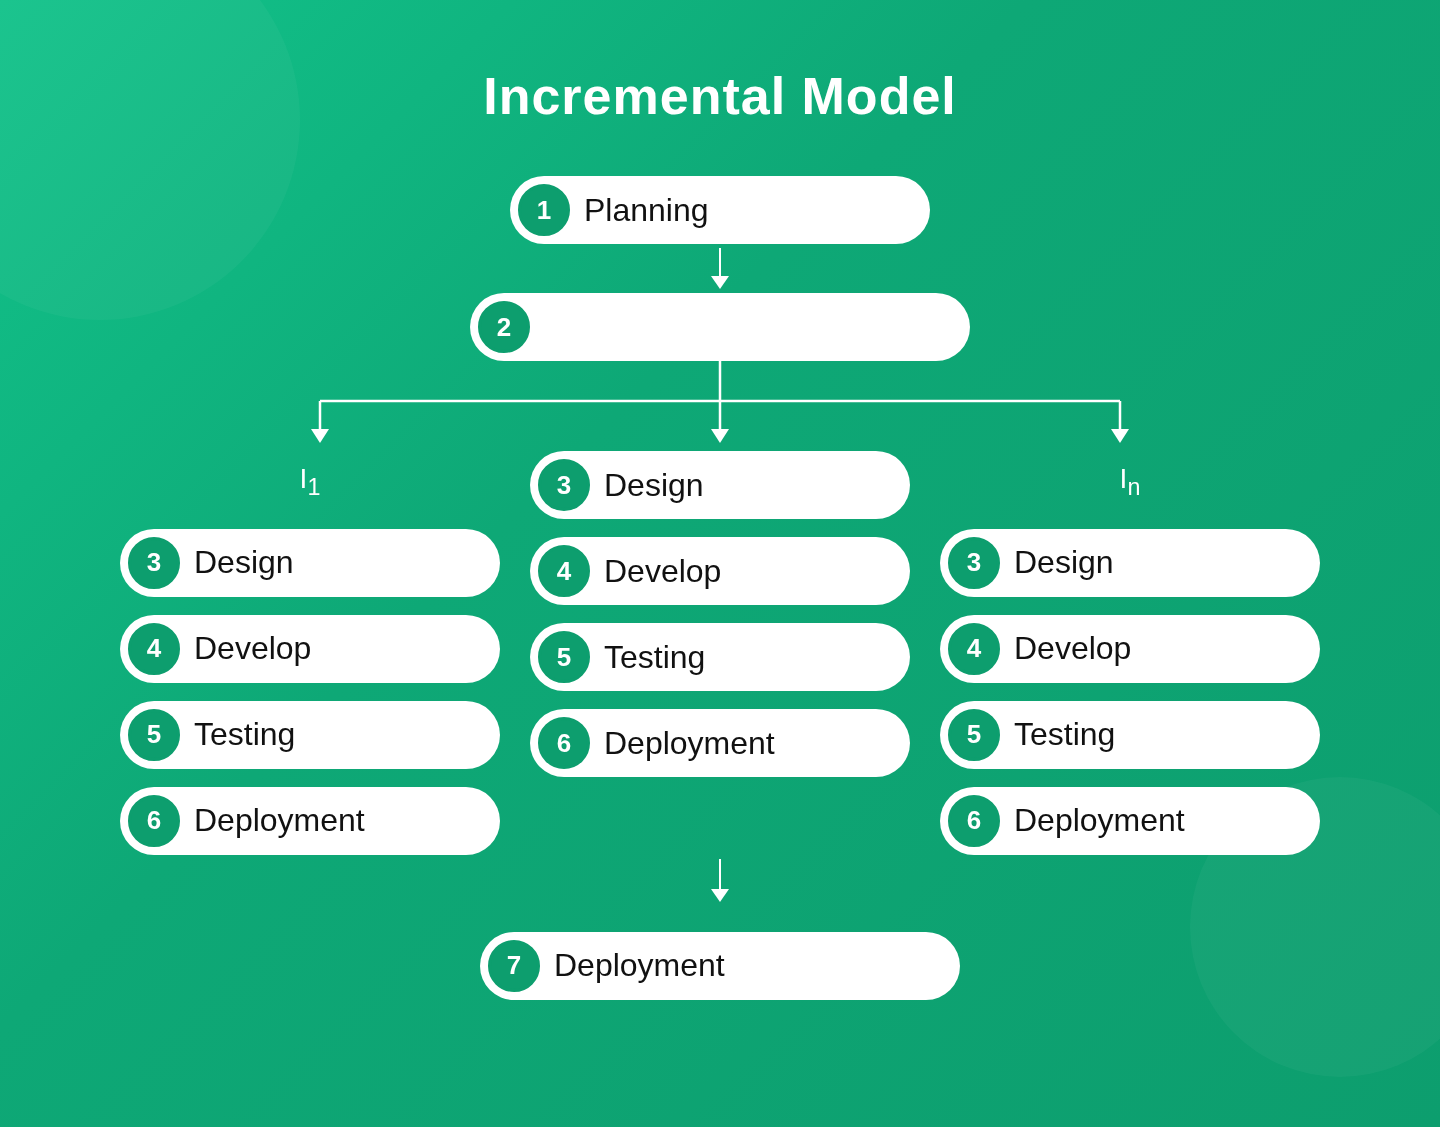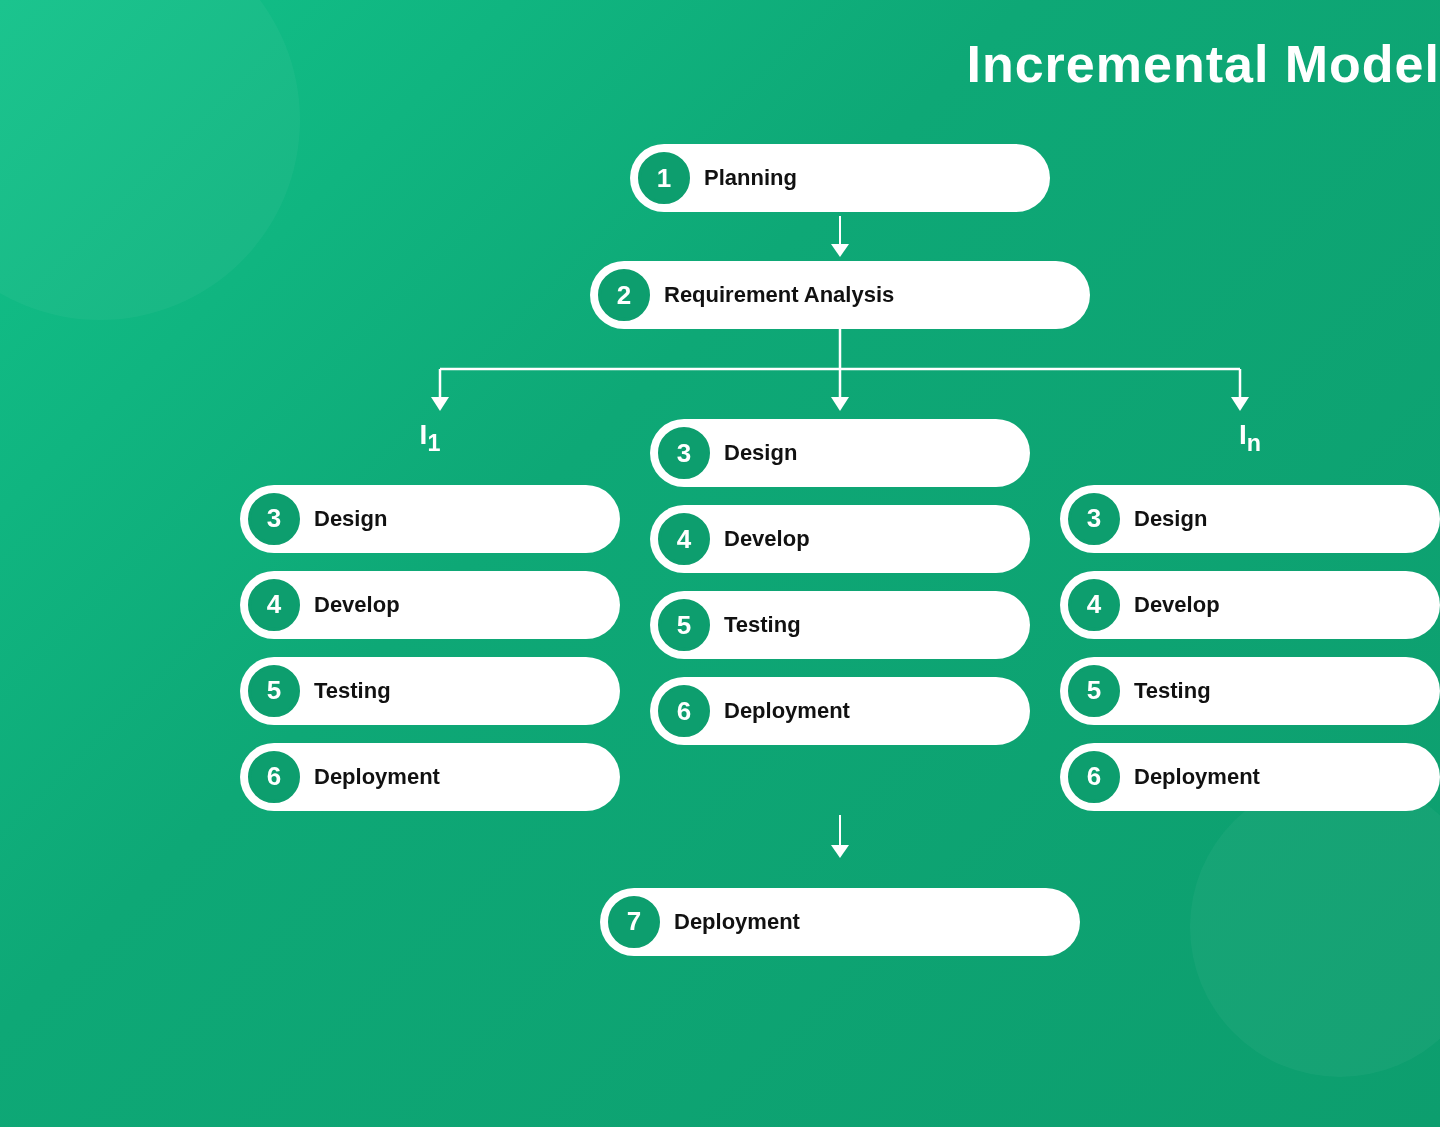--- a/index.html
+++ b/index.html
@@ -16,22 +16,22 @@
       justify-content: center;
     }
 
     .page-wrapper {
       width: 1440px;
       height: 1127px;
       background: linear-gradient(135deg, #12c28a 0%, #0ea876 40%, #0d9e6e 100%);
       position: relative;
       display: flex;
       flex-direction: column;
-      align-items: flex-end;
-      padding-top: 34px;
+      align-items: center;
+      padding-top: 66px;
     }
 
     
     .bg-circle {
       position: absolute;
       border-radius: 50%;
       opacity: 0.15;
       background: rgba(255,255,255,0.25);
       pointer-events: none;
     }
@@ -74,22 +74,22 @@
       font-weight: 900;
       display: flex;
       align-items: center;
       justify-content: center;
       flex-shrink: 0;
       margin-right: 14px;
       border: 3px solid #0d9e6e;
     }
 
     .node-label {
-      font-size: 22px;
-      font-weight: 700;
+      font-size: 32px;
+      font-weight: 400;
       color: #111;
       white-space: nowrap;
     }
 
     .planning-node {
       width: 420px;
     }
 
     .requirement-node {
       width: 500px;
@@ -133,22 +133,23 @@
     }
 
     .col-node {
       width: 100%;
     }
 
     .col-label {
       text-align: center;
       color: #fff;
       font-size: 28px;
-      font-weight: 700;
+      font-weight: 400;
       margin-bottom: 10px;
+      margin-top: 12px;
     }
 
     
     .maintenance-section {
       margin-top: 30px;
       display: flex;
       justify-content: center;
     }
 
     .maintenance-node {
@@ -193,21 +194,20 @@
         <span class="node-label">Planning</span>
       </div>
 
       <div class="arrow-down">
         <div class="arrow-line"></div>
         <div class="arrow-head"></div>
       </div>
 
       <div class="node requirement-node">
         <div class="node-circle">2</div>
-        <span class="node-label">Requirement Analysis</span>
       </div>
     </div>
 
     <div class="branch-svg">
       <svg width="100%" height="90" viewBox="0 0 1200 90" preserveAspectRatio="none">
 
         <line x1="600" y1="0" x2="600" y2="40" stroke="white" stroke-width="2.5"></line>
 
         <line x1="200" y1="40" x2="1000" y2="40" stroke="white" stroke-width="2.5"></line>
 

